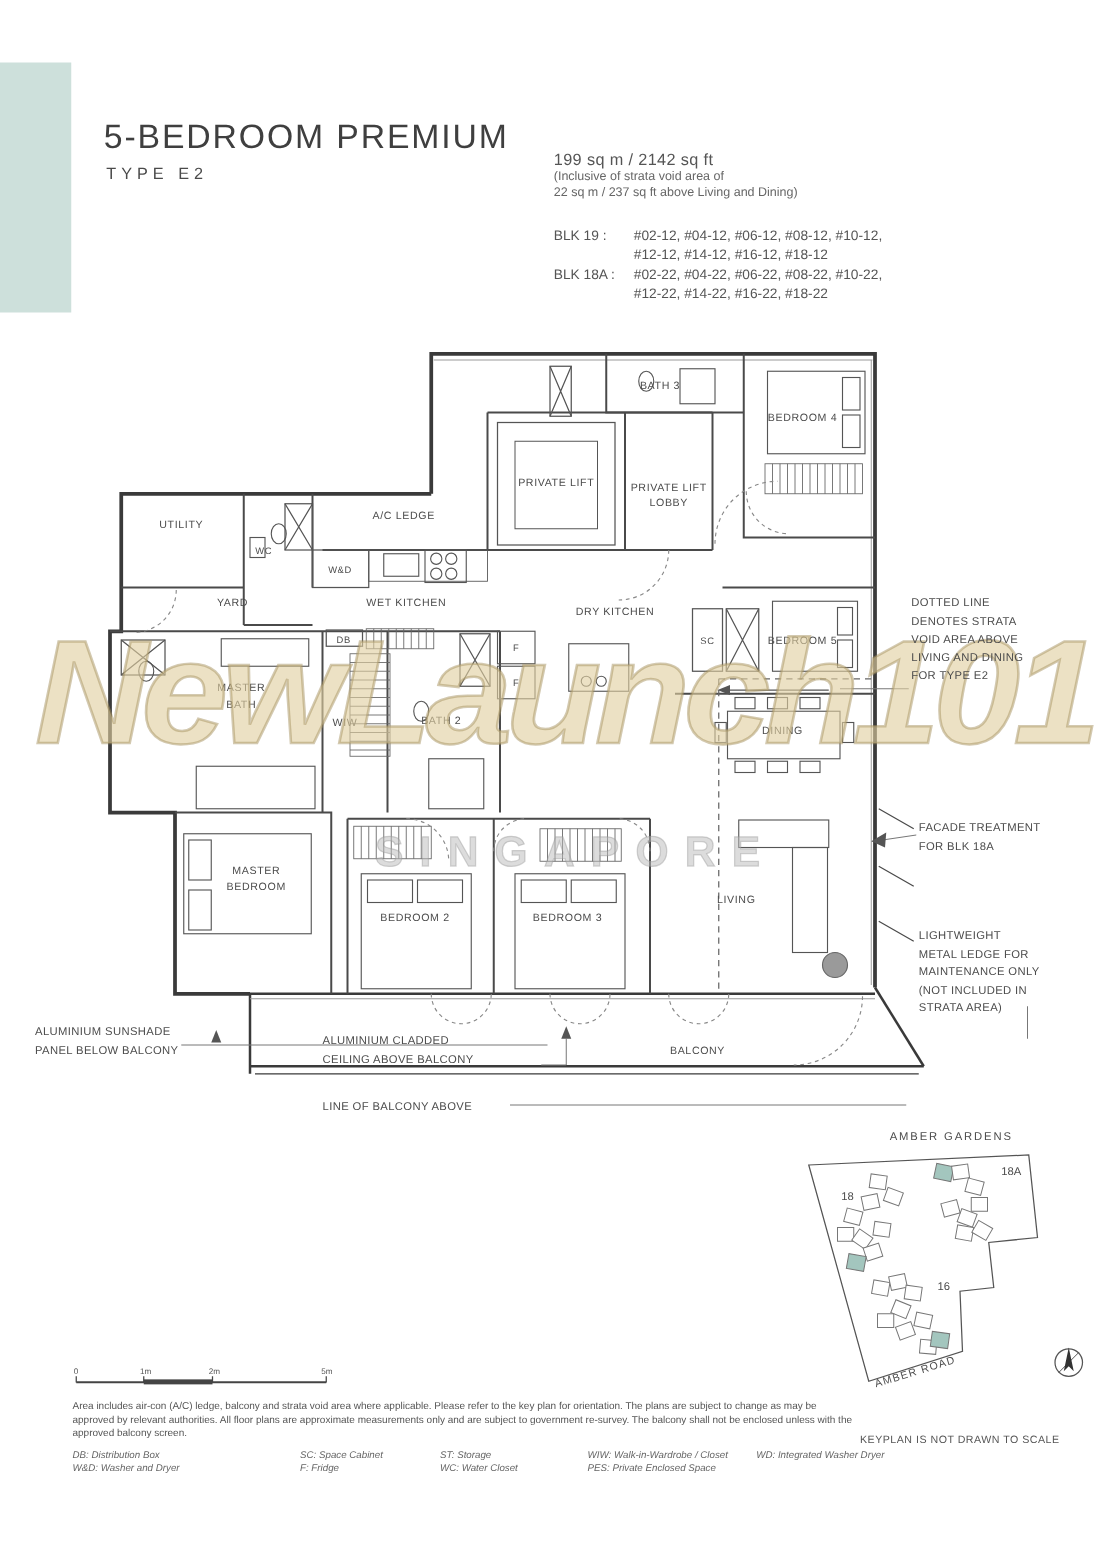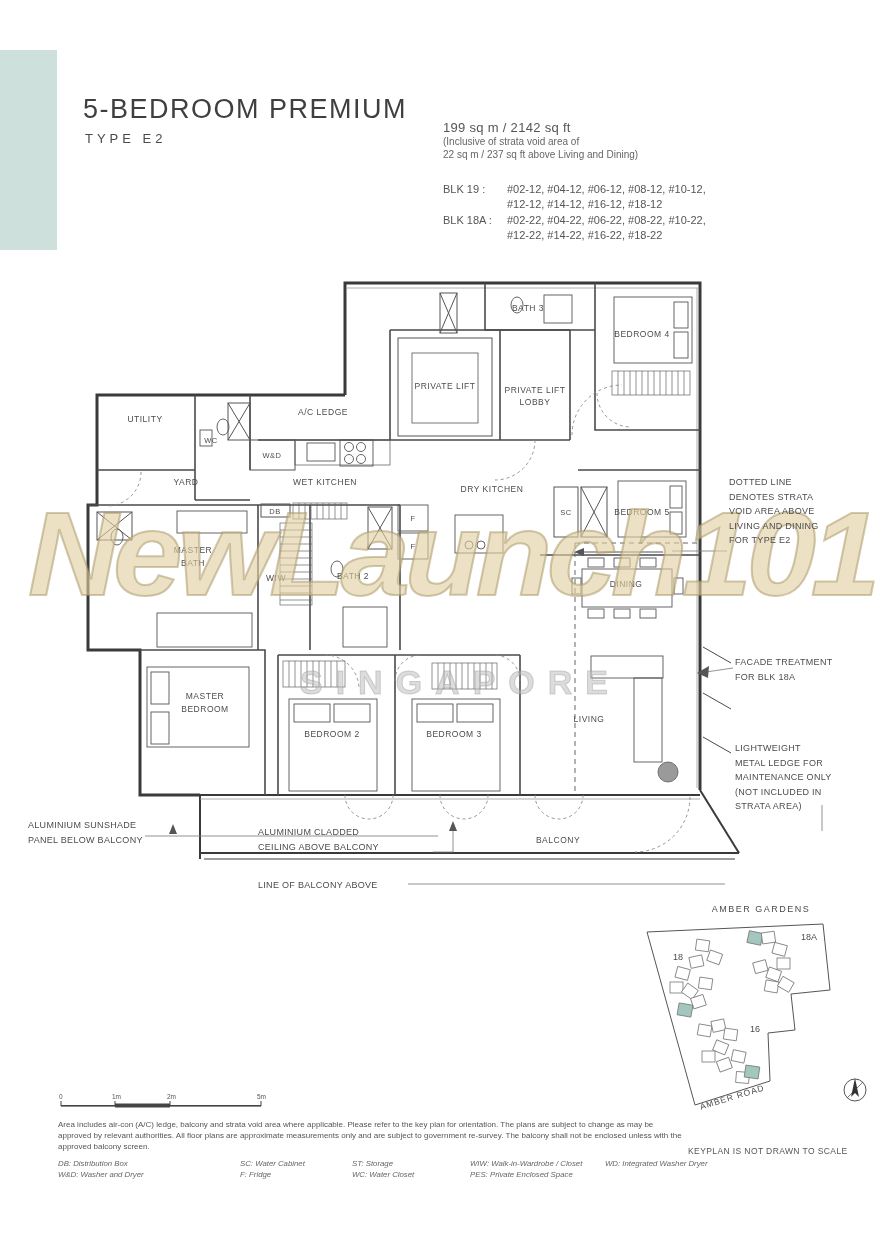--- a/index.html
+++ b/index.html
@@ -345,21 +345,21 @@
         <line x1="203" y1="8" x2="203" y2="13"></line>
     </g>
     <rect x="3" y="12" width="200" height="1.6" fill="#444"></rect>
     <rect x="57" y="10.5" width="55" height="4" fill="#444"></rect>
   </svg>
 
   <div class="disclaimer">Area includes air-con (A/C) ledge, balcony and strata void area where applicable. Please refer to the key plan for orientation. The plans are subject to change as may be approved by relevant authorities. All floor plans are approximate measurements only and are subject to government re-survey. The balcony shall not be enclosed unless with the approved balcony screen.</div>
 
   <div class="legend">
     <span>DB: Distribution Box</span>
-    <span>SC: Water Cabinet</span>
+    <span>SC: Space Cabinet</span>
     <span>ST: Storage</span>
     <span>WIW: Walk-in-Wardrobe / Closet</span>
     <span>WD: Integrated Washer Dryer</span>
     <span>W&amp;D: Washer and Dryer</span>
     <span>F: Fridge</span>
     <span>WC: Water Closet</span>
     <span>PES: Private Enclosed Space</span>
   </div>
 
 </div>

